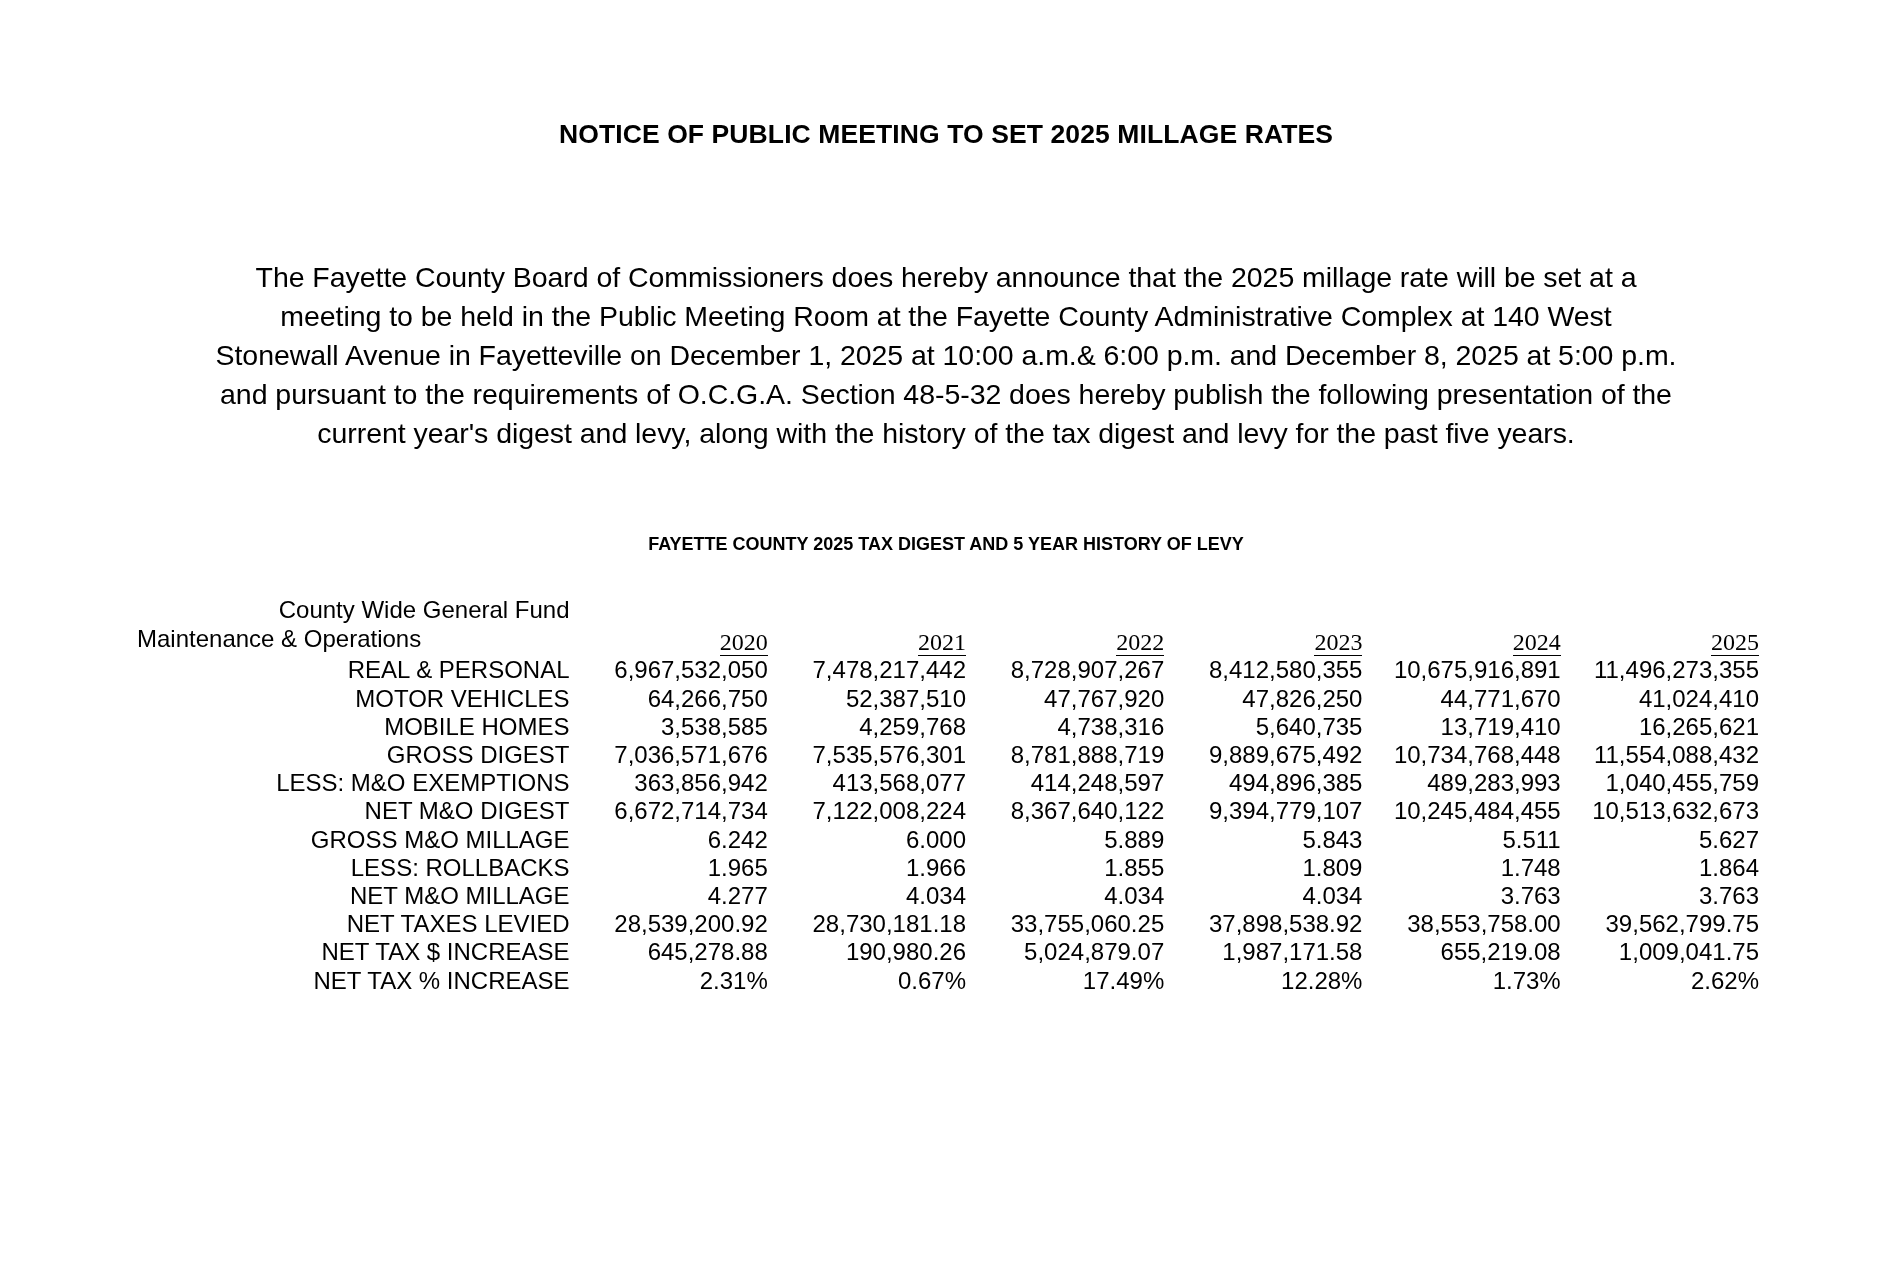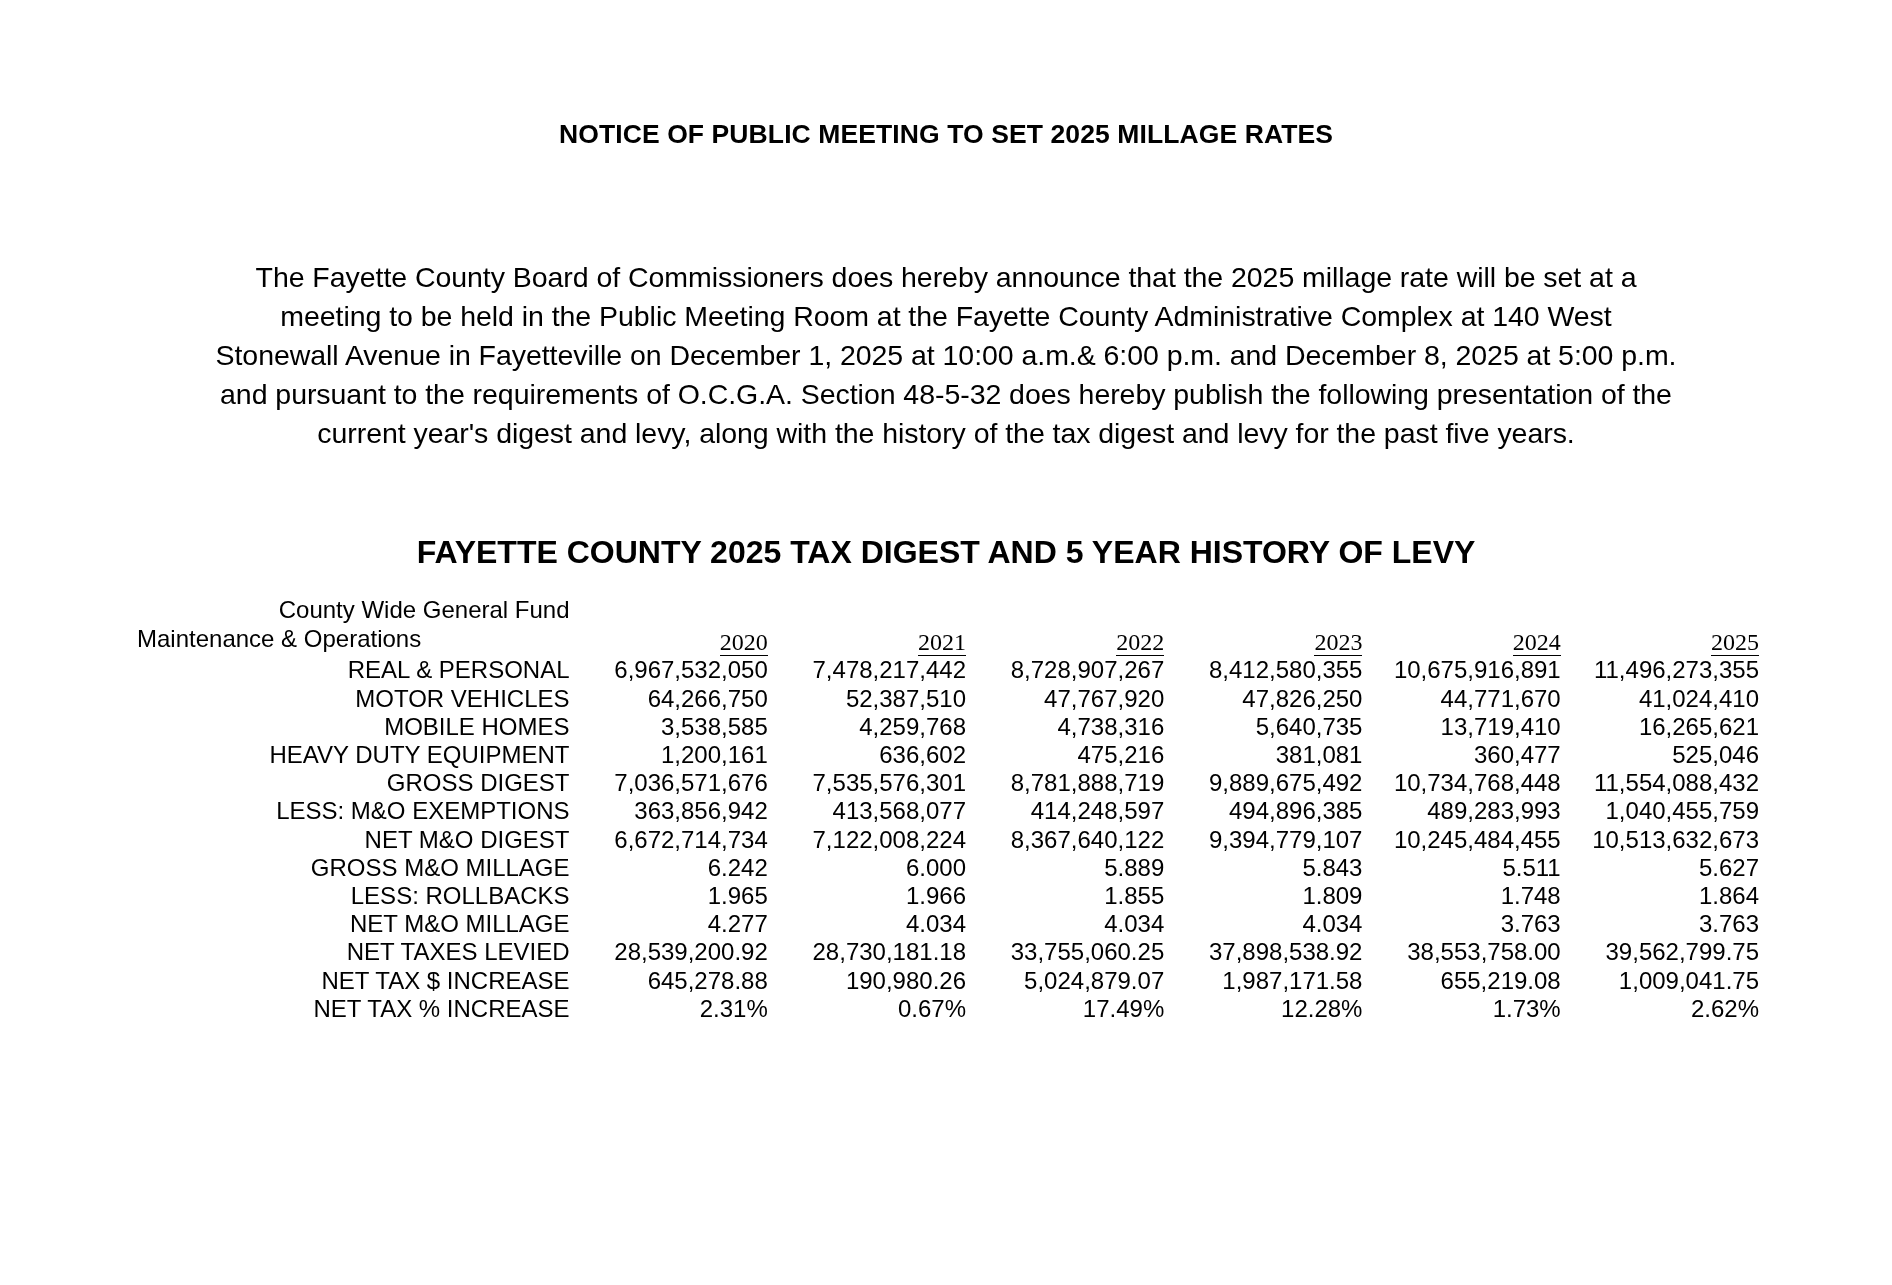--- a/index.html
+++ b/index.html
@@ -51,21 +51,21 @@
     white-space: nowrap;
   }
 
   
   .table-title {
     position: absolute;
     left: 0;
     top: 534px;
     width: 1892px;
     text-align: center;
-    font-size: 32px;
+    font-size: 18px;
     font-weight: bold;
     white-space: nowrap;
   }
 
   
   .digest-wrap {
     position: absolute;
     left: 137px;
     top: 596px;
     width: 1622px;
@@ -193,29 +193,20 @@
         <tr class="data">
           <td class="lbl">MOBILE HOMES</td>
           <td class="val">3,538,585</td>
           <td class="val">4,259,768</td>
           <td class="val">4,738,316</td>
           <td class="val">5,640,735</td>
           <td class="val">13,719,410</td>
           <td class="val">16,265,621</td>
         </tr>
         <tr class="data">
-          <td class="lbl">HEAVY DUTY EQUIPMENT</td>
-          <td class="val">1,200,161</td>
-          <td class="val">636,602</td>
-          <td class="val">475,216</td>
-          <td class="val">381,081</td>
-          <td class="val">360,477</td>
-          <td class="val">525,046</td>
-        </tr>
-        <tr class="data">
           <td class="lbl">GROSS DIGEST</td>
           <td class="val">7,036,571,676</td>
           <td class="val">7,535,576,301</td>
           <td class="val">8,781,888,719</td>
           <td class="val">9,889,675,492</td>
           <td class="val">10,734,768,448</td>
           <td class="val">11,554,088,432</td>
         </tr>
         <tr class="data">
           <td class="lbl">LESS: M&amp;O EXEMPTIONS</td>

